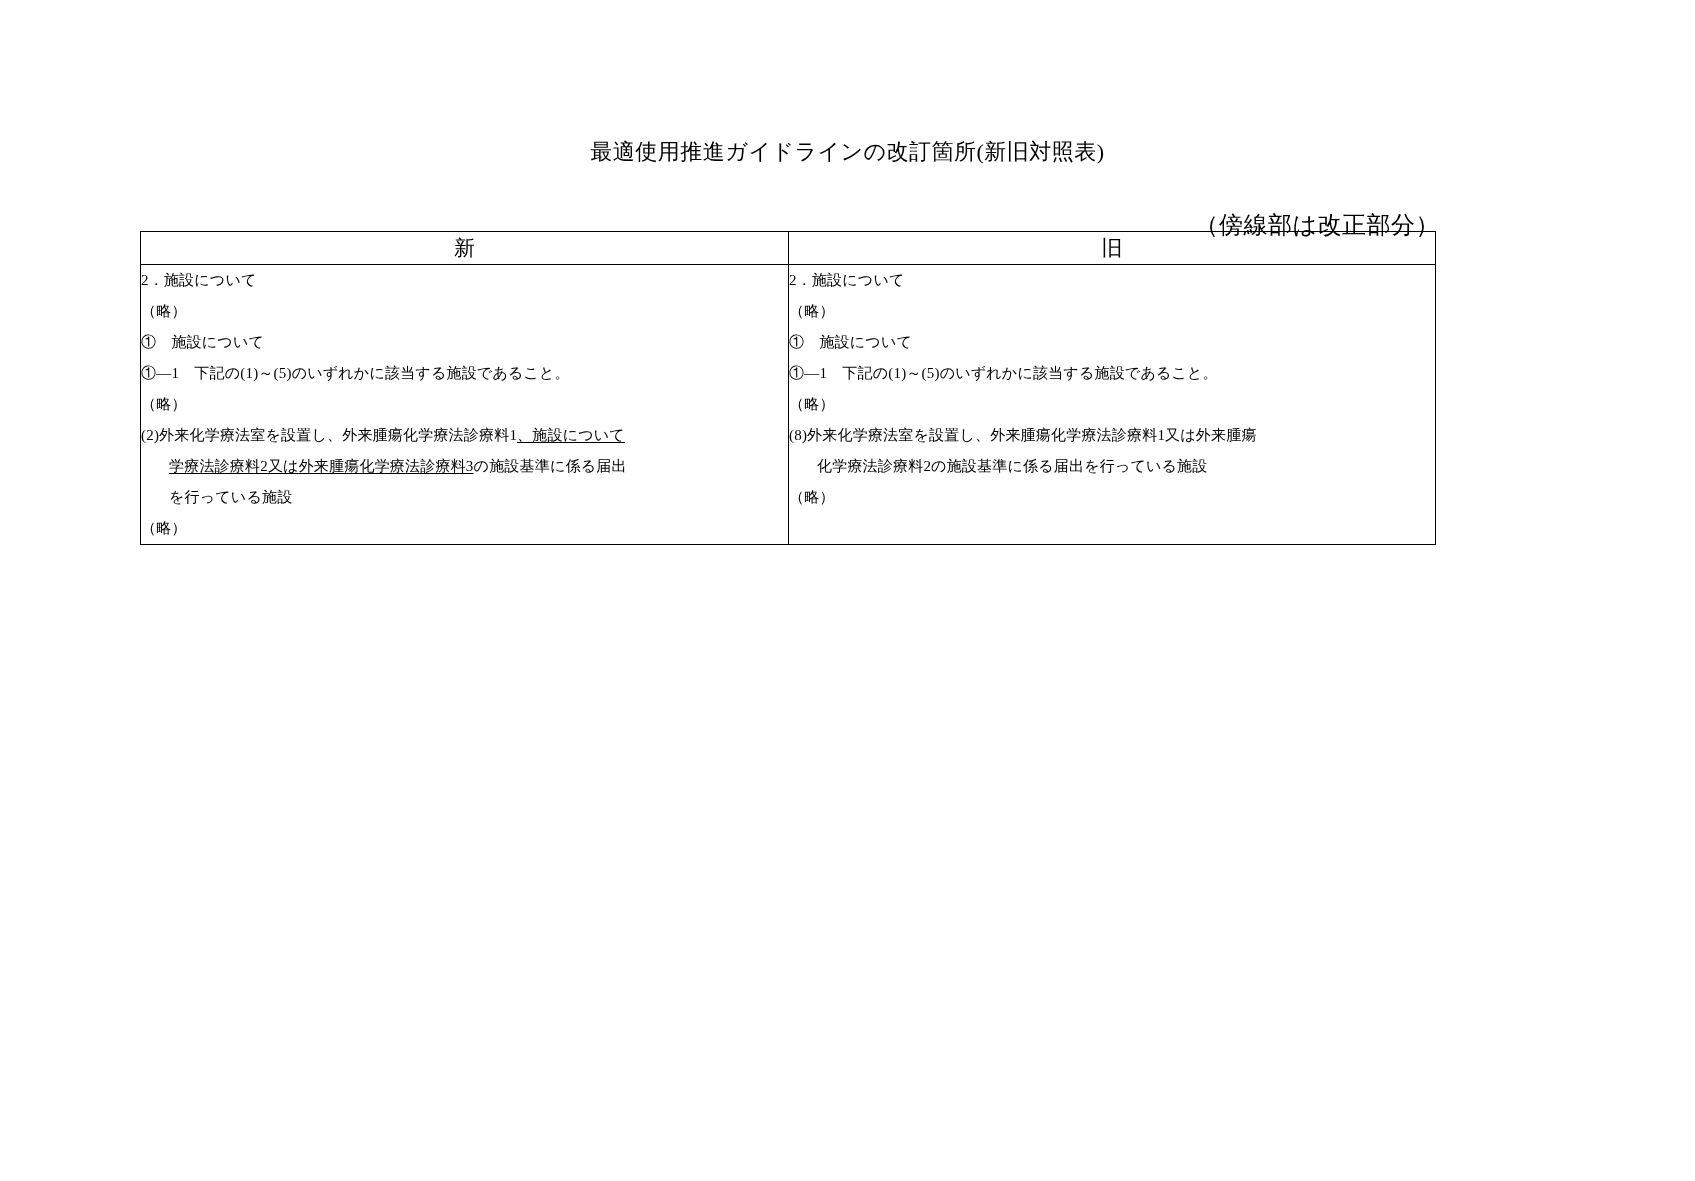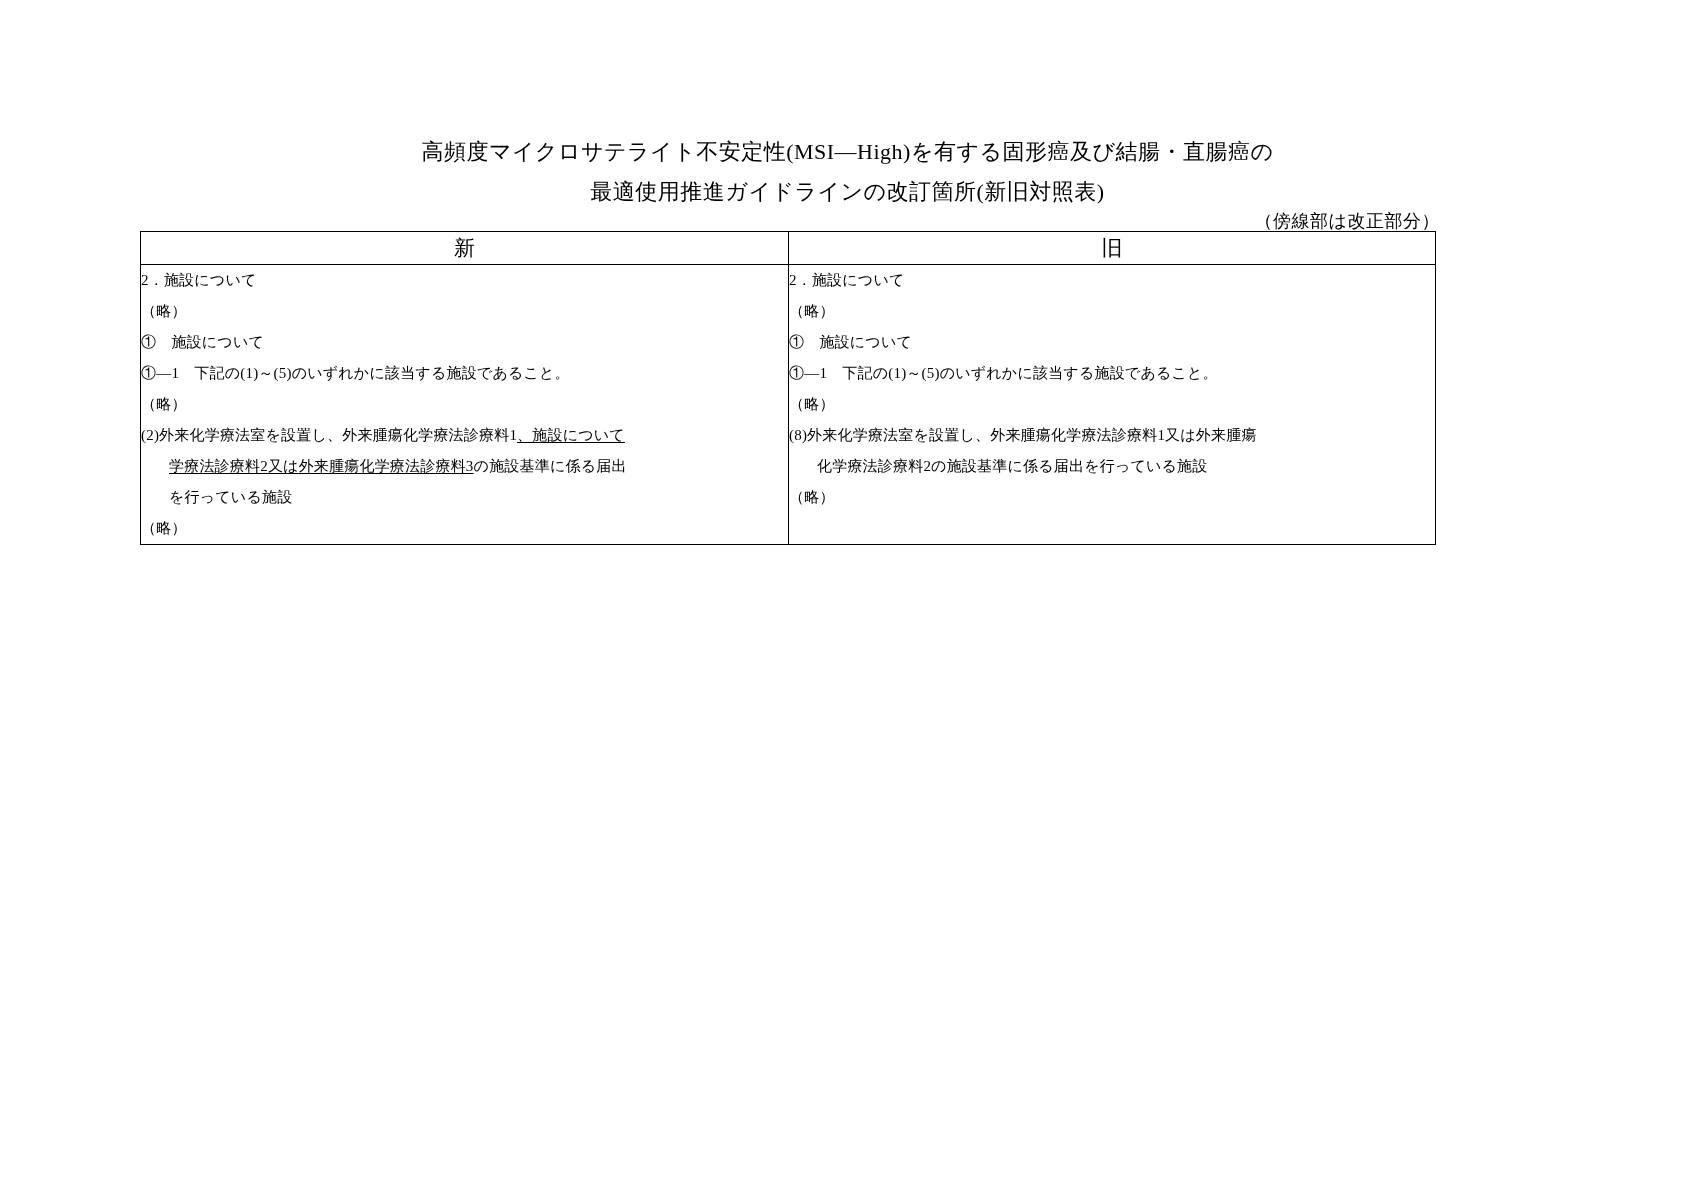--- a/index.html
+++ b/index.html
@@ -32,21 +32,21 @@
   .title-line {
     font-size: 22px;
     line-height: 40px;
     letter-spacing: 0.5px;
     white-space: nowrap;
   }
   .note-line {
     position: absolute;
     right: 255px;
     top: 209px;
-    font-size: 18px;
+    font-size: 24px;
     letter-spacing: 0.5px;
     white-space: nowrap;
   }
   table.compare {
     position: absolute;
     left: 140px;
     top: 231px;
     width: 1295px;
     border-collapse: collapse;
     table-layout: fixed;
@@ -83,21 +83,20 @@
     text-decoration: underline;
     text-underline-offset: 2px;
   }
 </style>
 </head>
 <body>
 
 <div class="page">
 
   <div class="title-block">
-    <div class="title-line">高頻度マイクロサテライト不安定性(MSI―High)を有する固形癌及び結腸・直腸癌の</div>
     <div class="title-line">最適使用推進ガイドラインの改訂箇所(新旧対照表)</div>
   </div>
 
   <div class="note-line">（傍線部は改正部分）</div>
 
   <table class="compare">
     <colgroup>
       <col class="col-new">
       <col class="col-old">
     </colgroup>

